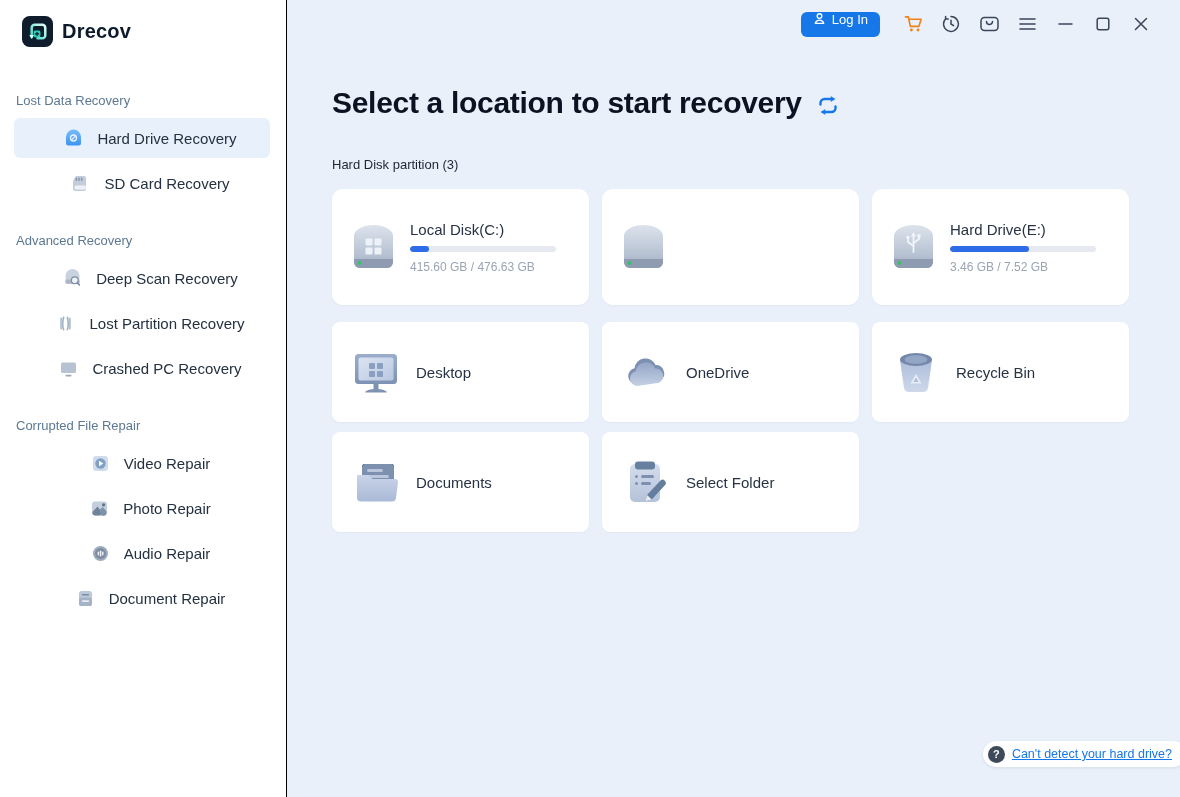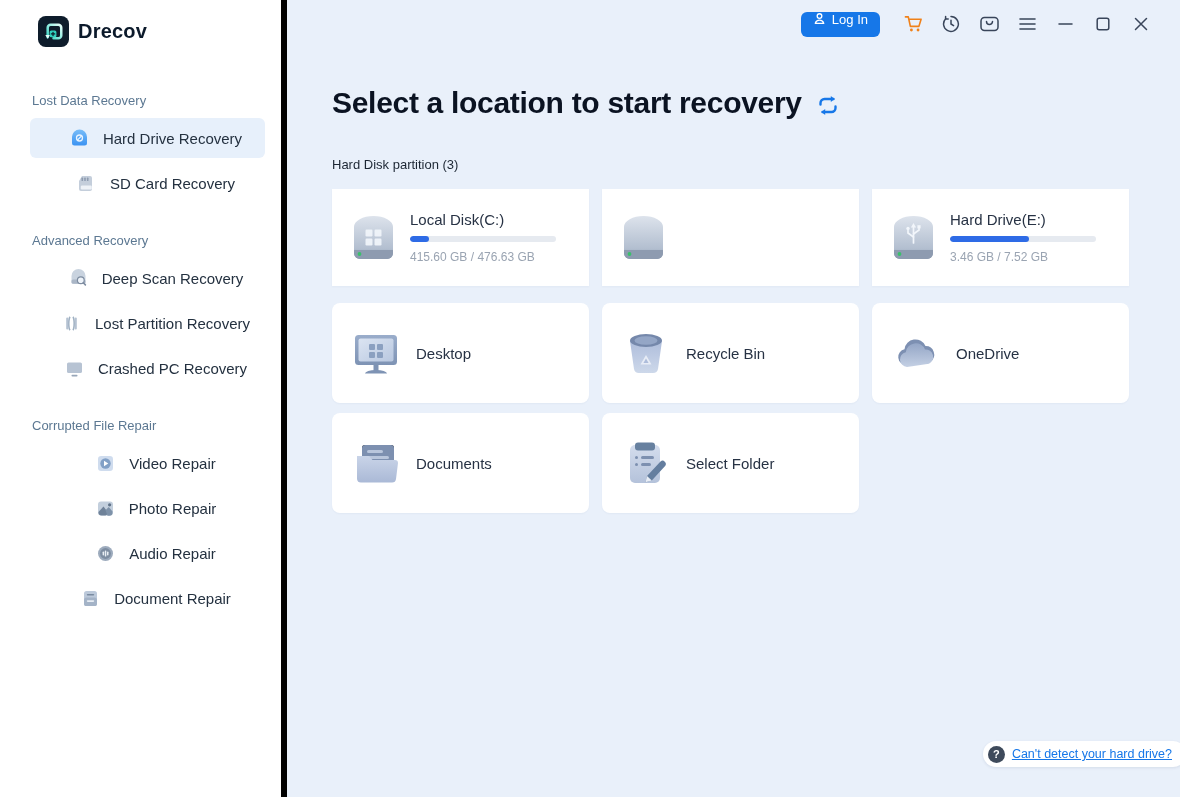--- a/index.html
+++ b/index.html
@@ -8,22 +8,22 @@
     font-family:"Liberation Sans","DejaVu Sans",sans-serif;
     display:flex;
     background:#e9f0fa;
     color:#1f2937;
   }
 
   
   .sidebar {
     width:287px; min-width:287px; height:797px;
     background:#ffffff;
-    border-right:6px solid #000000;
-    padding:16px 0 0 16px;
+    border-right:1px solid #000000;
+    padding:16px 0 0 0;
     position:relative;
   }
   .logo-row { display:flex; align-items:center; gap:9px; padding-left:22px; }
   .logo-mark { width:31px; height:31px; display:block; }
   .app-name { font-size:20px; font-weight:bold; color:#0c1a2b; letter-spacing:.2px; }
 
   .side-section { margin-top:30px; }
   .side-section.first { margin-top:46px; }
   .side-section-label {
     font-size:13px; color:#5c7892; padding-left:16px; margin-bottom:10px;
@@ -64,21 +64,21 @@
   }
   .refresh-btn { background:none; border:none; cursor:pointer; padding:0; display:flex; margin-top:4px; }
 
   .part-label { margin-top:37px; font-size:13px; color:#1c2633; }
 
   .drive-grid {
     margin-top:17px;
     display:grid; grid-template-columns:repeat(3,257px); gap:13px;
   }
   .drive-card {
-    background:#fff; border-radius:0; height:97px;
+    background:#fff; border-radius:11px; height:116px;
     display:flex; align-items:center; gap:13px; padding:0 18px;
     cursor:pointer; box-shadow:0 1px 2px rgba(30,50,90,.04);
   }
   .drive-card .dicon { width:47px; height:50px; flex:none; }
   .drive-info { flex:1; min-width:0; }
   .drive-name { font-size:15px; color:#273244; }
   .bar { margin-top:8px; width:146px; height:6px; border-radius:3px; background:#e6eaf0; overflow:hidden; }
   .bar-fill { height:100%; border-radius:3px; background:#2e6be6; }
   .drive-size { margin-top:8px; font-size:12px; color:#9aa4b2; }
 
@@ -407,46 +407,46 @@
           </g>
           <rect x="21.5" y="36" width="5" height="6" fill="#7e93b4"></rect>
           <path d="M13 44.5 a11 3.5 0 0 1 22 0 Z" fill="#7e93b4"></path>
         </svg>
         <span class="qa-name">Desktop</span>
       </div>
 
       <div class="qa-card">
         <svg class="qicon" viewBox="0 0 48 48">
           <defs>
+            <linearGradient id="cld" x1="0" y1="0" x2="0" y2="1">
+              <stop offset="0" stop-color="#94a6c6"></stop>
+                <stop offset="1" stop-color="#c4d0e4"></stop>
+            </linearGradient>
+          </defs>
+          <path d="M14 36 a8 8 0 0 1-1.5-15.8 A11 11 0 0 1 33.5 17 a8.5 8.5 0 0 1 5 15.5 Z" fill="#7d90b2"></path>
+          <path d="M15 38 a7.5 7.5 0 0 1-1.2-14.8 A10 10 0 0 1 33 20.5 a7.5 7.5 0 0 1 4 14.2 Z" fill="url(#cld)"></path>
+        </svg>
+        <span class="qa-name">OneDrive</span>
+      </div>
+
+      <div class="qa-card">
+        <svg class="qicon" viewBox="0 0 48 48">
+          <defs>
             <linearGradient id="bin" x1="0" y1="0" x2="0" y2="1">
               <stop offset="0" stop-color="#aebddb"></stop>
                 <stop offset="1" stop-color="#cdd8ea"></stop>
             </linearGradient>
           </defs>
           <path d="M8 12 h32 l-4 28 a5 5 0 0 1-5 4 H17 a5 5 0 0 1-5-4 Z" fill="url(#bin)"></path>
           <ellipse cx="24" cy="11.5" rx="16" ry="6.5" fill="#7588ab"></ellipse>
           <ellipse cx="24" cy="11.5" rx="11.5" ry="4.3" fill="#94a6c6"></ellipse>
           <path d="M24 26 l5.5 9.5 h-11 Z" fill="#eef2f9" opacity=".85"></path>
           <path d="M24 29.4 l2.6 4.6 h-5.2 Z" fill="#aebddb"></path>
         </svg>
         <span class="qa-name">Recycle Bin</span>
-      </div>
-
-      <div class="qa-card">
-        <svg class="qicon" viewBox="0 0 48 48">
-          <defs>
-            <linearGradient id="cld" x1="0" y1="0" x2="0" y2="1">
-              <stop offset="0" stop-color="#94a6c6"></stop>
-                <stop offset="1" stop-color="#c4d0e4"></stop>
-            </linearGradient>
-          </defs>
-          <path d="M14 36 a8 8 0 0 1-1.5-15.8 A11 11 0 0 1 33.5 17 a8.5 8.5 0 0 1 5 15.5 Z" fill="#7d90b2"></path>
-          <path d="M15 38 a7.5 7.5 0 0 1-1.2-14.8 A10 10 0 0 1 33 20.5 a7.5 7.5 0 0 1 4 14.2 Z" fill="url(#cld)"></path>
-        </svg>
-        <span class="qa-name">OneDrive</span>
       </div>
 
       <div class="qa-card">
         <svg class="qicon" viewBox="0 0 48 48">
           <defs>
             <linearGradient id="fold" x1="0" y1="0" x2="0" y2="1">
               <stop offset="0" stop-color="#c9d4e8"></stop>
                 <stop offset="1" stop-color="#aab9d6"></stop>
             </linearGradient>
           </defs>

